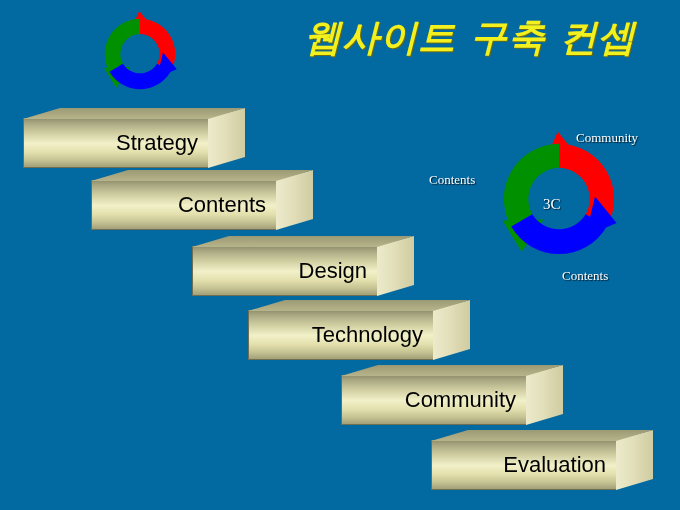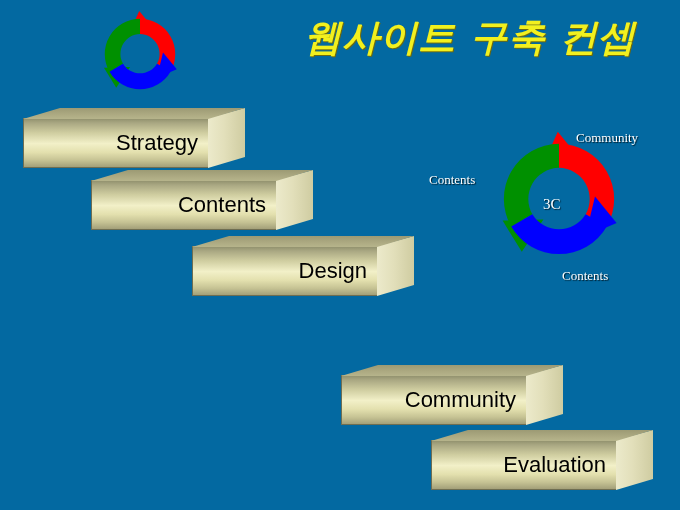--- a/index.html
+++ b/index.html
@@ -200,20 +200,26 @@
     <div class="label">Contents</div>
   </div>
 
   <div id="step-2" class="step">
     <div class="face"></div>
     <div class="side"></div>
     <div class="top"></div>
     <div class="label">Design</div>
   </div>
 
+  <div id="step-3" class="step">
+    <div class="face"></div>
+    <div class="side"></div>
+    <div class="top"></div>
+    <div class="label">Technology</div>
+  </div>
 
   <div id="step-4" class="step">
     <div class="face"></div>
     <div class="side"></div>
     <div class="top"></div>
     <div class="label">Community</div>
   </div>
 
   <div id="step-5" class="step">
     <div class="face"></div>

